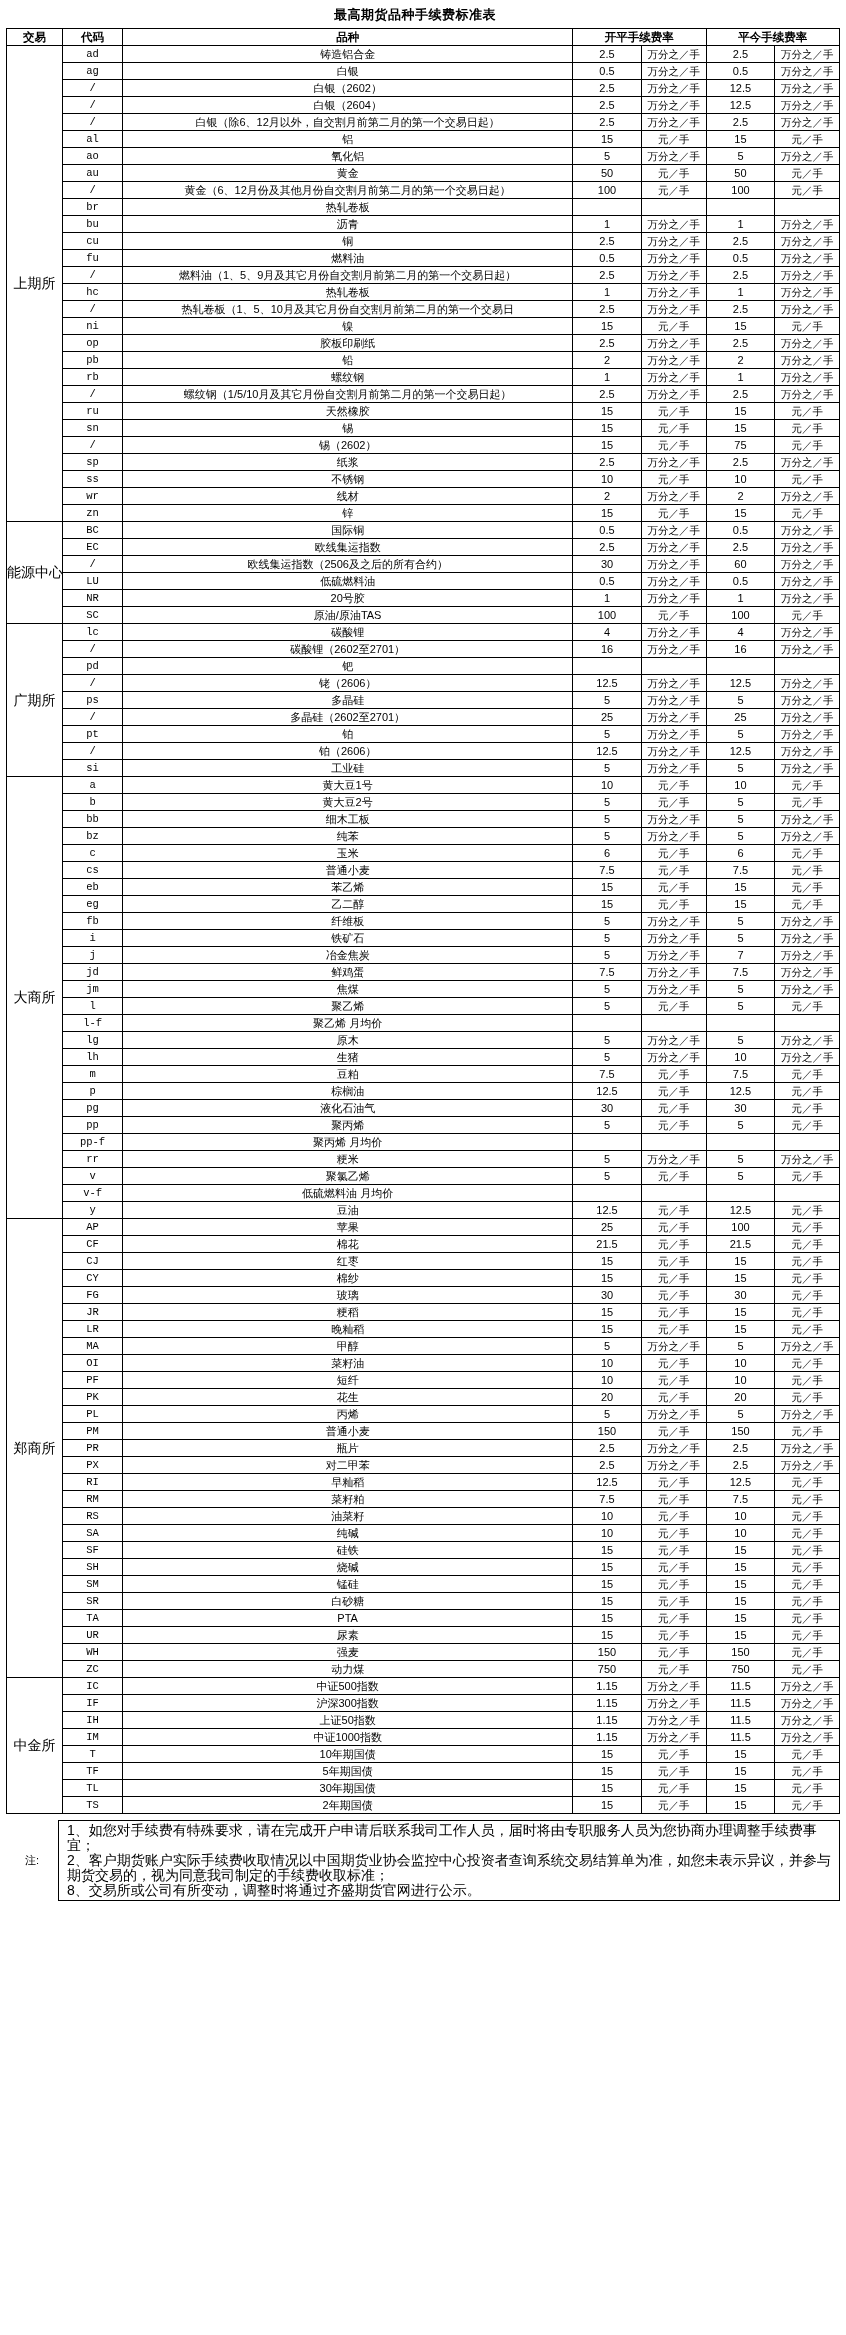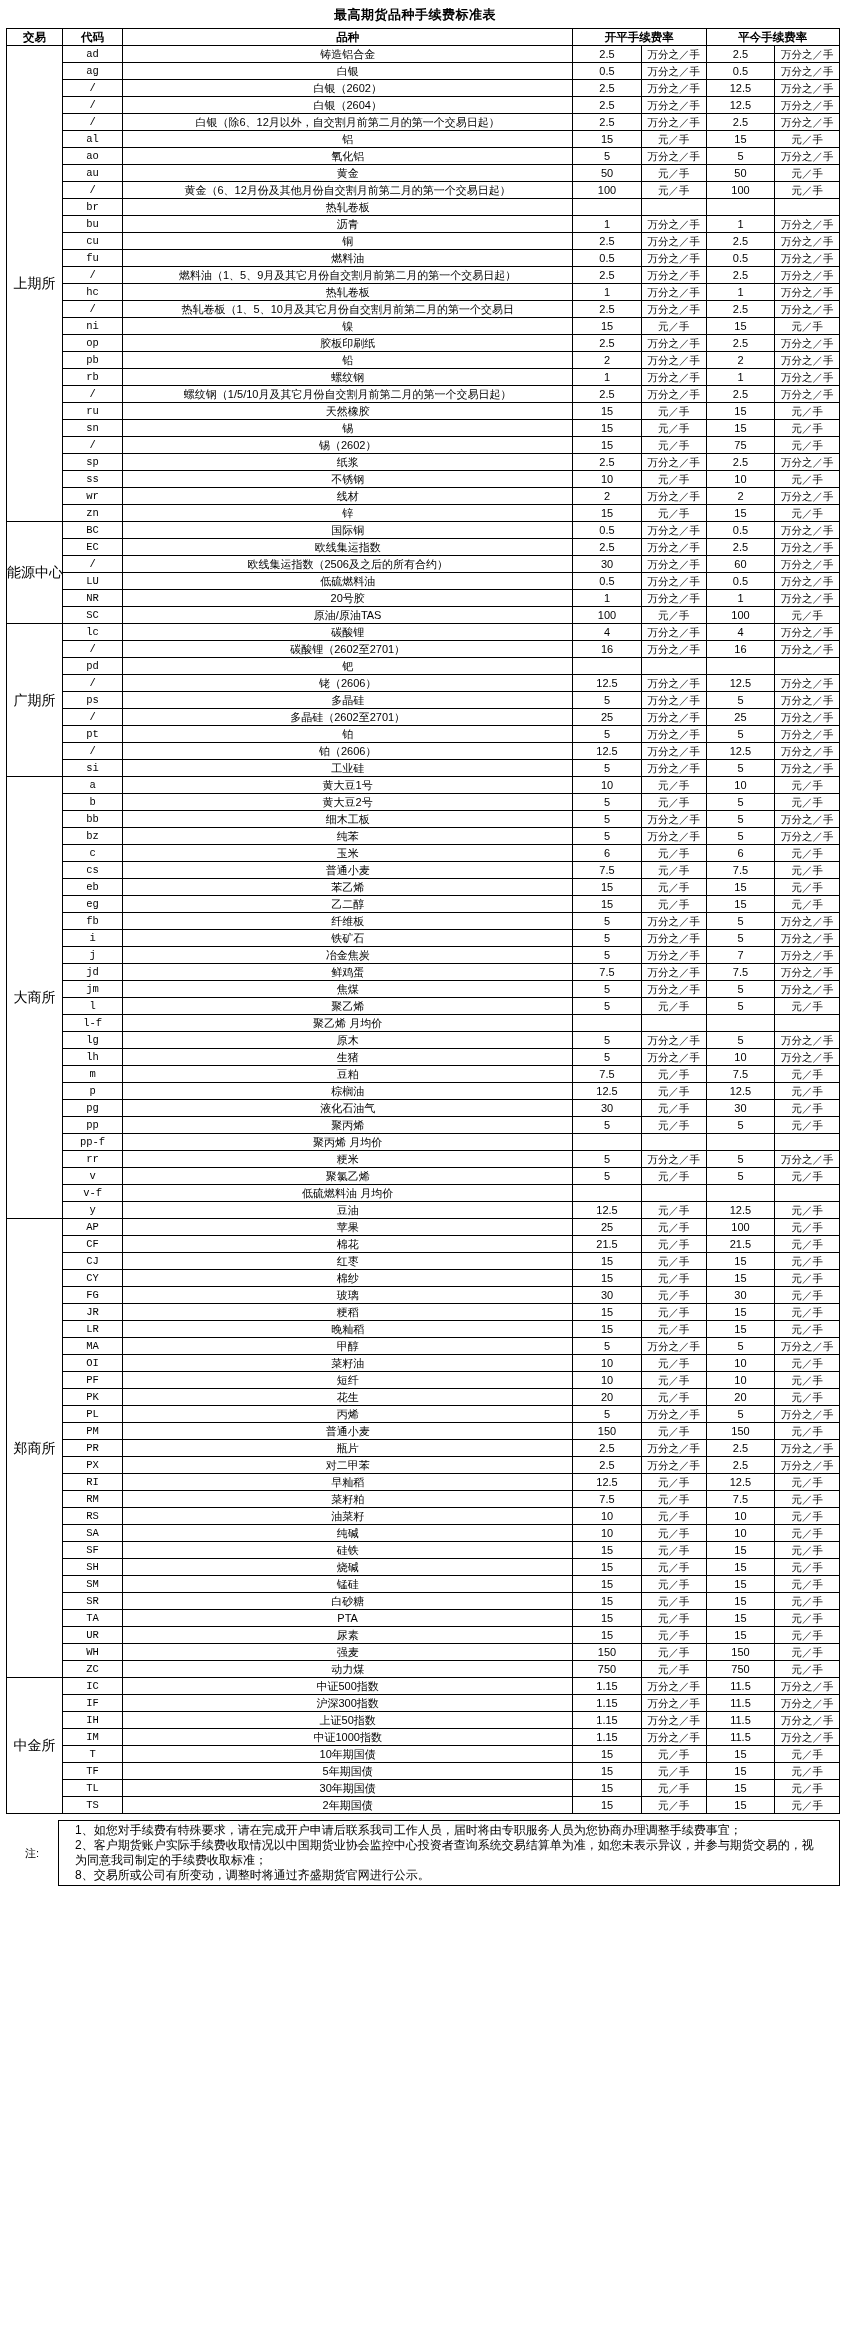--- a/index.html
+++ b/index.html
@@ -52,23 +52,23 @@
   }
   .note-label{
     width:52px;
     text-align:center;
     font-size:11px;
     flex:none;
   }
   .note-box{
     flex:1;
     border:1px solid #000;
-    font-size:12px;
+    font-size:14px;
     line-height:15px;
-    padding:2px 16px;
+    padding:2px 8px;
     box-sizing:border-box;
   }
   .note-box div{white-space:normal;}
 </style>
 </head>
 <body>
 
 <div class="page">
 
   <div class="title">最高期货品种手续费标准表</div>

